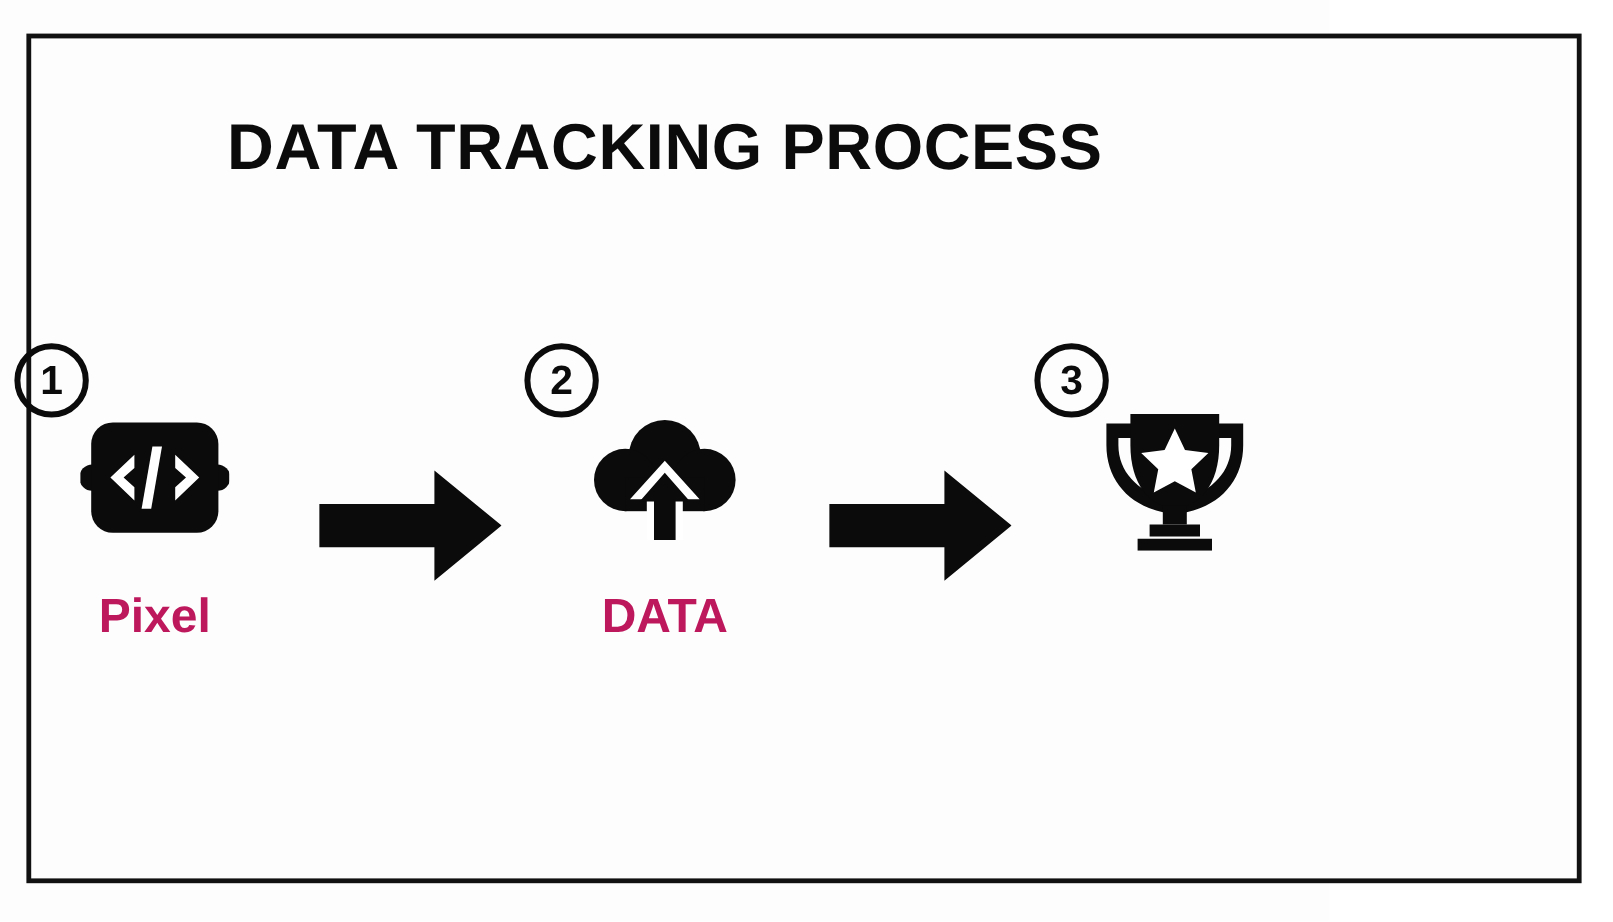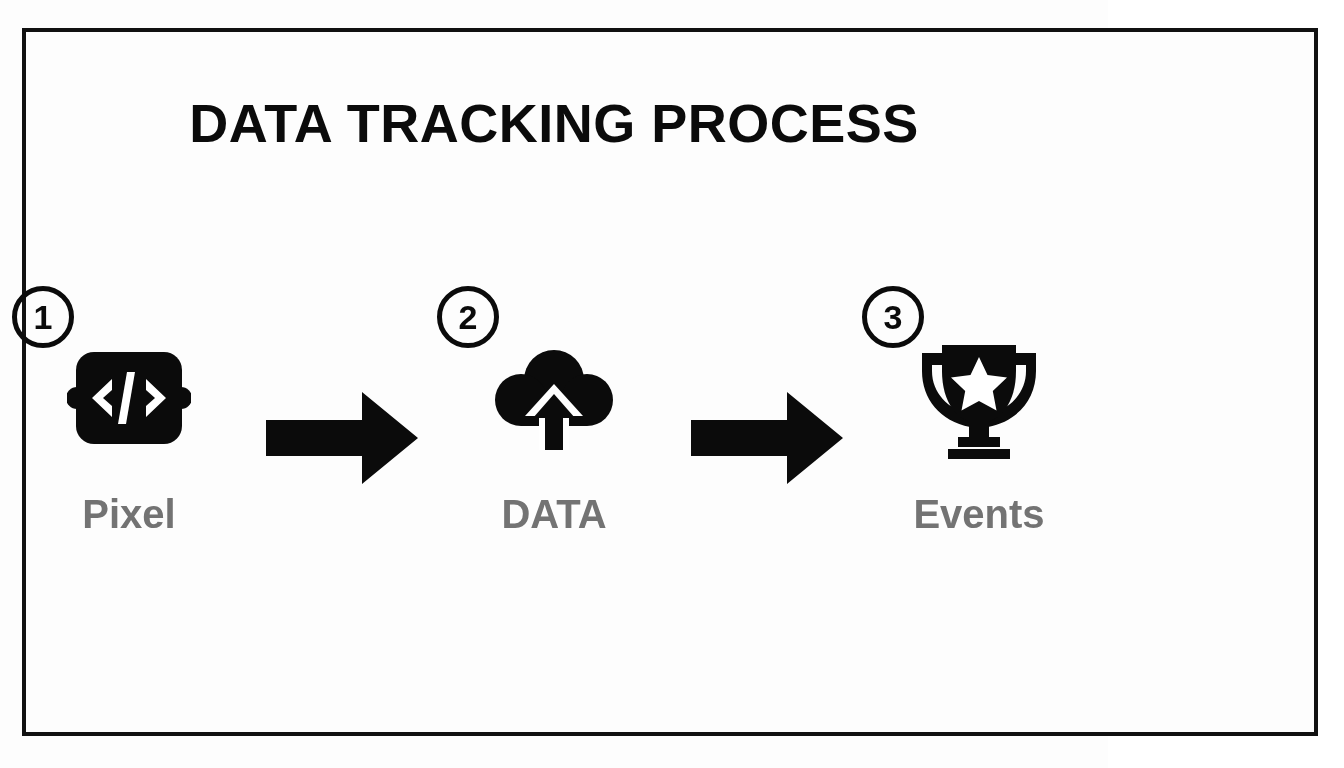--- a/index.html
+++ b/index.html
@@ -98,21 +98,21 @@
     display: flex;
     align-items: center;
     justify-content: center;
   }
 
   .step-label {
     margin-top: 36px;
     font-size: 40px;
     font-weight: 700;
     line-height: 1;
-    color: #737373;
+    color: #be185d;
     white-space: nowrap;
   }
 
   
   .arrow-cell {
     width: 175px;
     flex: 0 0 auto;
     display: flex;
     align-items: flex-start;
     justify-content: center;
@@ -208,17 +208,16 @@
 
               <path d="M44 100 L86 100 L86 110 L44 110 Z" rx="3"></path>
 
               <path d="M34 112 L96 112 L96 122 L34 122 Z"></path>
             </g>
 
             <path d="M65 20 L73.5 38 L93 40.5 L78.8 54 L82.5 73.5 L65 64 L47.5 73.5 L51.2 54 L37 40.5 L56.5 38 Z" fill="#ffffff"></path>
           </svg>
         </span>
       </div>
-      <div class="step-label">Events</div>
     </div>
 
   </div>
 </div>
 
 </body></html>

